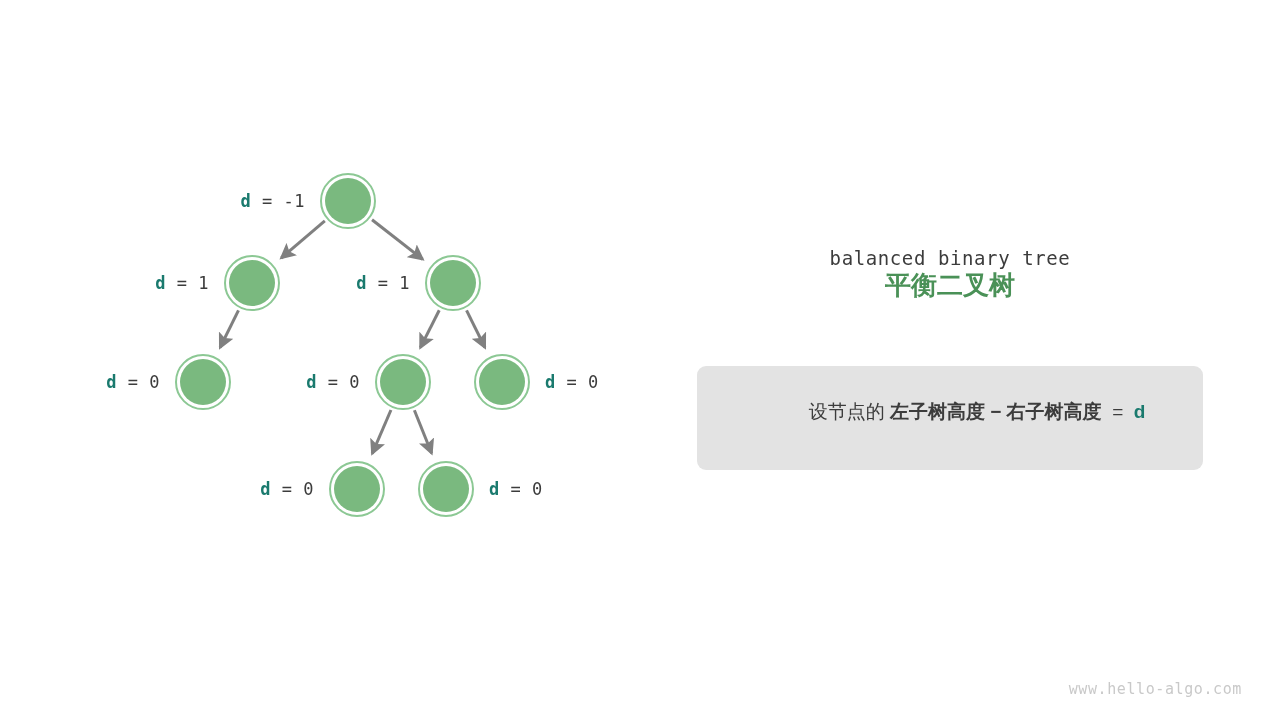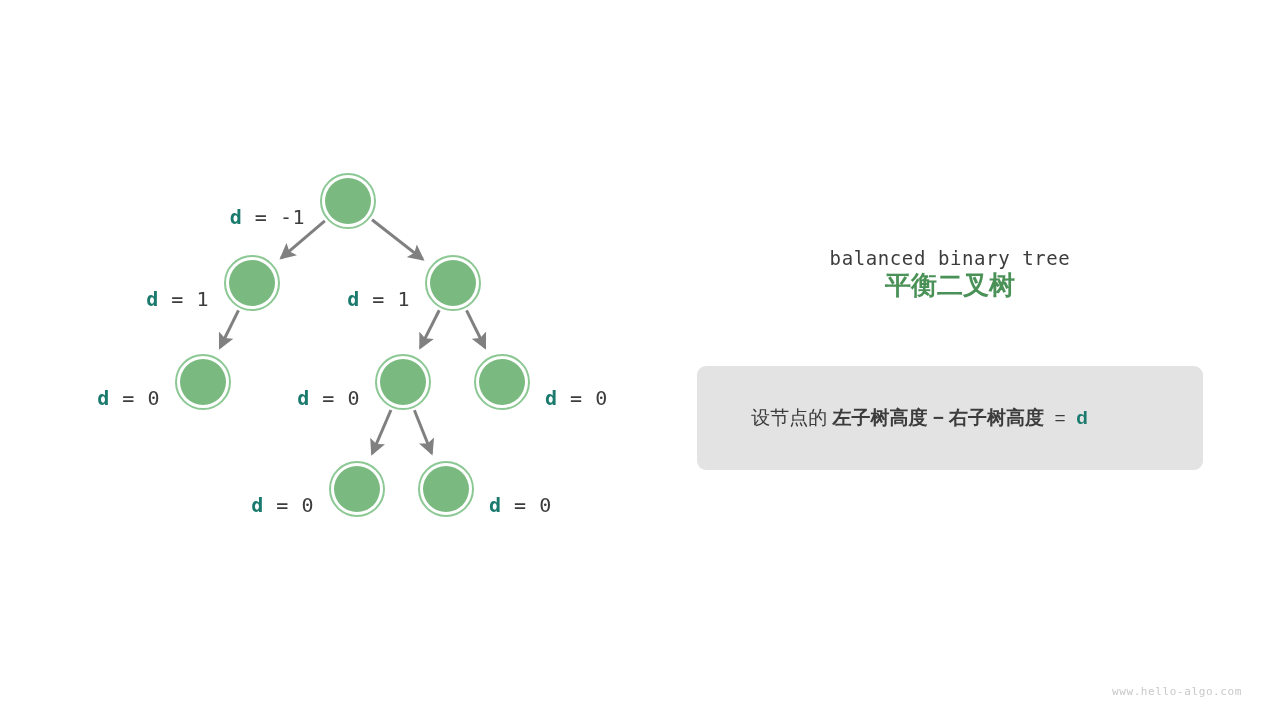--- a/index.html
+++ b/index.html
@@ -20,26 +20,25 @@
     left: 0;
     top: 0;
     width: 1280px;
     height: 720px;
   }
 
   
   .node-label {
     position: absolute;
     font-family: "DejaVu Sans Mono", monospace;
-    font-size: 20px;
+    font-size: 17px;
     letter-spacing: 0.5px;
     color: #3c3c3c;
     white-space: nowrap;
     line-height: 1;
-    margin-top: 16px;
   }
   .node-label .var {
     color: #1a7a6e;
     font-weight: bold;
   }
   .node-label.right-of { transform: translate(0, -50%); }
   .node-label.left-of  { transform: translate(-100%, -50%); }
 
   
   #info-panel {
@@ -69,41 +68,41 @@
   #definition-box {
     position: absolute;
     left: 697px;
     top: 366px;
     width: 506px;
     height: 104px;
     background: #e3e3e3;
     border-radius: 9px;
     box-sizing: border-box;
     display: flex;
-    flex-direction: column;
+    flex-direction: row;
     justify-content: center;
     padding-left: 33px;
   }
   .def-line {
     font-family: "Liberation Sans", sans-serif;
     font-size: 19px;
     color: #3c3c3c;
     line-height: 1.62;
     white-space: pre;
   }
   .def-line .bold { font-weight: bold; }
   .def-line .var  { color: #1a7a6e; font-weight: bold; }
 
   
   #watermark {
     position: absolute;
     right: 38px;
     bottom: 22px;
     font-family: "DejaVu Sans Mono", monospace;
-    font-size: 11px;
+    font-size: 15px;
     color: #c9c9c9;
     letter-spacing: 0.6px;
   }
 </style>
 </head>
 <body>
 
 <svg id="diagram-canvas" viewBox="0 0 1280 720" xmlns="http://www.w3.org/2000/svg">
   <defs>
     <marker id="arrowhead" markerWidth="5.4" markerHeight="5.4" refX="4.6" refY="2.7" orient="auto" markerUnits="strokeWidth">

